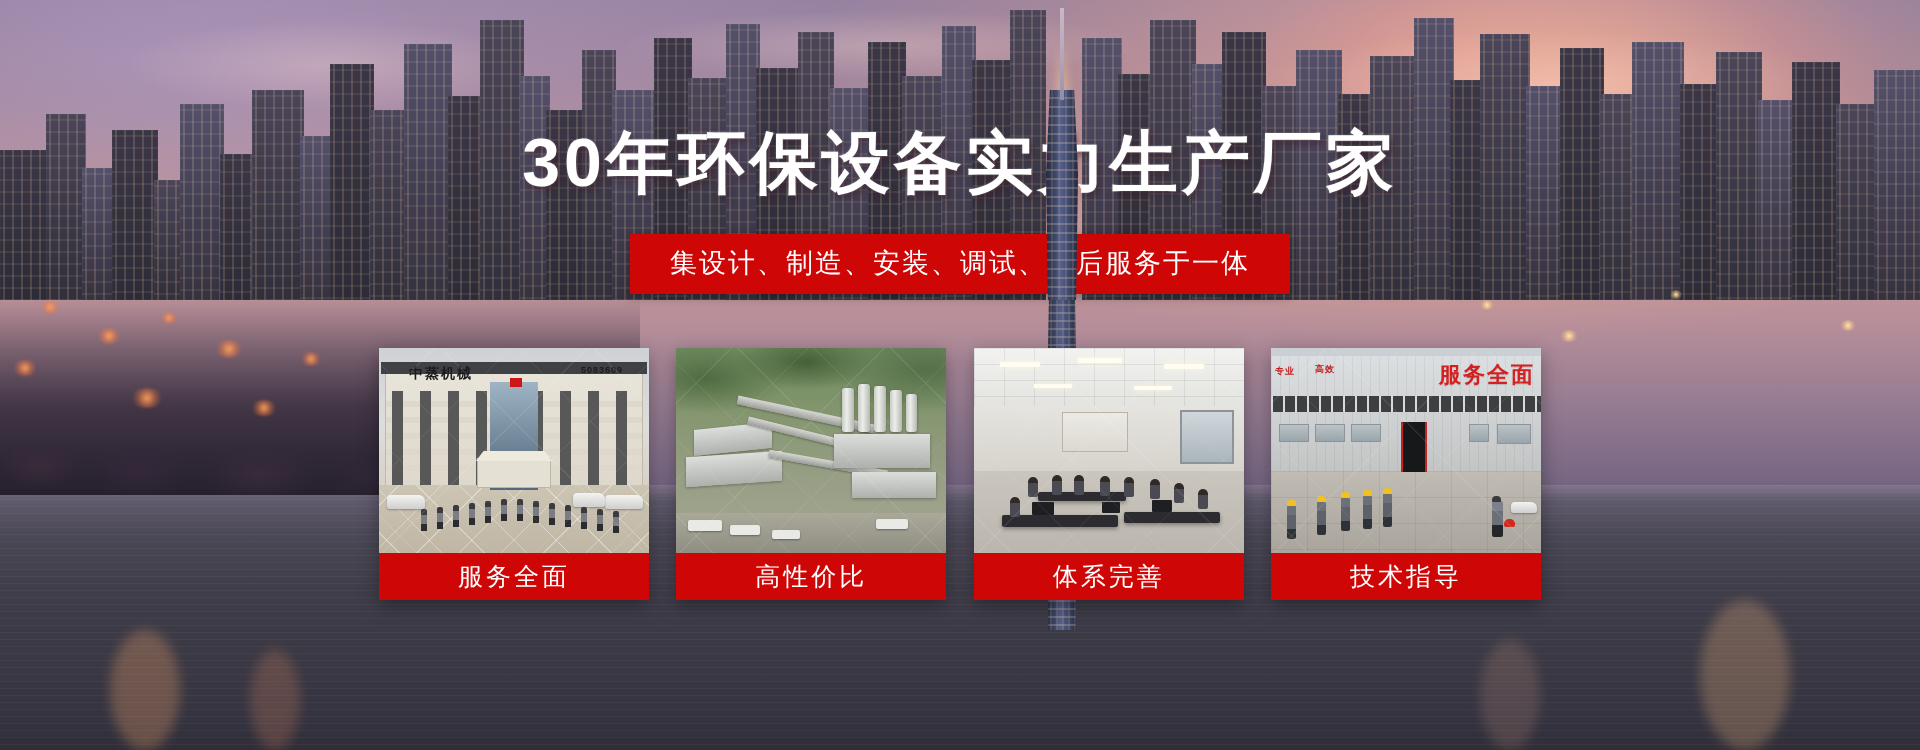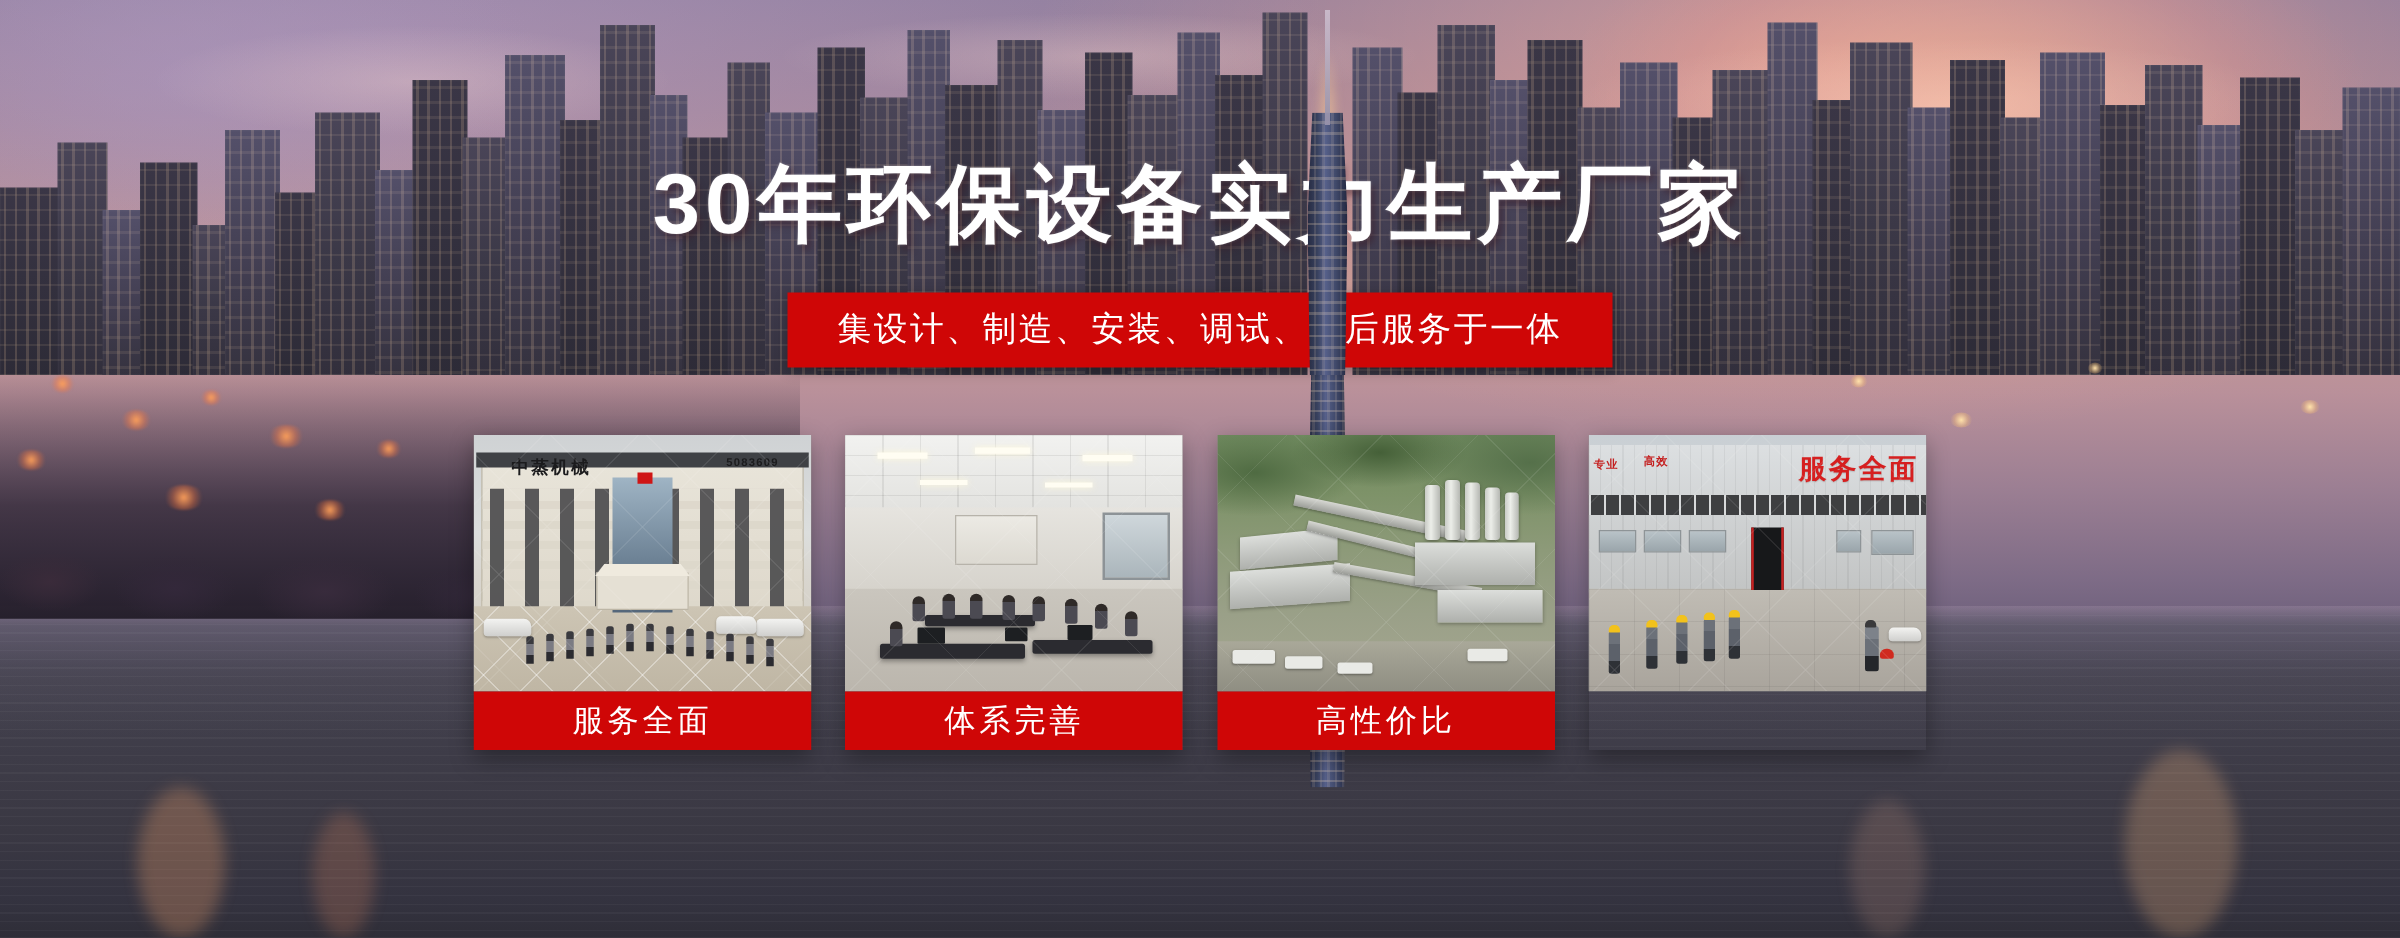--- a/index.html
+++ b/index.html
@@ -545,20 +545,48 @@
           <div class="person" style="left:234px;bottom:20px;"></div>
           <div class="watermark"></div>
         </div>
         <div class="card-caption">
           <span>服务全面</span>
         </div>
       </div>
 
       <div class="card">
         <div class="card-photo">
+          <div class="c2-bg"></div>
+          <div class="c2-field"></div>
+          <div class="c2-shed" style="left:18px;top:78px;width:78px;height:26px;transform:skewY(-6deg);"></div>
+          <div class="c2-shed" style="left:10px;top:106px;width:96px;height:30px;transform:skewY(-4deg);"></div>
+          <div class="c2-belt" style="left:60px;top:62px;width:140px;height:9px;transform:rotate(12deg);"></div>
+          <div class="c2-belt" style="left:70px;top:84px;width:130px;height:8px;transform:rotate(14deg);"></div>
+          <div class="c2-belt" style="left:92px;top:112px;width:120px;height:8px;transform:rotate(10deg);"></div>
+          <div class="c2-silo" style="left:166px;top:40px;width:12px;height:44px;"></div>
+          <div class="c2-silo" style="left:182px;top:36px;width:12px;height:48px;"></div>
+          <div class="c2-silo" style="left:198px;top:38px;width:12px;height:46px;"></div>
+          <div class="c2-silo" style="left:214px;top:42px;width:12px;height:42px;"></div>
+          <div class="c2-silo" style="left:230px;top:46px;width:11px;height:38px;"></div>
+          <div class="c2-shed" style="left:158px;top:86px;width:96px;height:34px;"></div>
+          <div class="c2-shed" style="left:176px;top:124px;width:84px;height:26px;"></div>
+          <div class="c2-road"></div>
+          <div class="c2-truck" style="left:12px;bottom:22px;width:34px;height:11px;"></div>
+          <div class="c2-truck" style="left:54px;bottom:18px;width:30px;height:10px;"></div>
+          <div class="c2-truck" style="left:96px;bottom:14px;width:28px;height:9px;"></div>
+          <div class="c2-truck" style="left:200px;bottom:24px;width:32px;height:10px;"></div>
+          <div class="watermark"></div>
+        </div>
+        <div class="card-caption">
+          <span>高性价比</span>
+        </div>
+      </div>
+
+      <div class="card">
+        <div class="card-photo">
           <div class="c3-bg"></div>
           <div class="c3-ceil"></div>
           <div class="c3-lamp" style="left:26px;top:14px;width:40px;height:5px;"></div>
           <div class="c3-lamp" style="left:104px;top:10px;width:44px;height:5px;"></div>
           <div class="c3-lamp" style="left:190px;top:16px;width:40px;height:5px;"></div>
           <div class="c3-lamp" style="left:60px;top:36px;width:38px;height:4px;"></div>
           <div class="c3-lamp" style="left:160px;top:38px;width:38px;height:4px;"></div>
           <div class="c3-wall"></div>
           <div class="c3-board"></div>
           <div class="c3-window"></div>
@@ -580,48 +608,20 @@
           <div class="c3-person" style="left:224px;bottom:44px;"></div>
           <div class="watermark"></div>
         </div>
         <div class="card-caption">
           <span>体系完善</span>
         </div>
       </div>
 
       <div class="card">
         <div class="card-photo">
-          <div class="c2-bg"></div>
-          <div class="c2-field"></div>
-          <div class="c2-shed" style="left:18px;top:78px;width:78px;height:26px;transform:skewY(-6deg);"></div>
-          <div class="c2-shed" style="left:10px;top:106px;width:96px;height:30px;transform:skewY(-4deg);"></div>
-          <div class="c2-belt" style="left:60px;top:62px;width:140px;height:9px;transform:rotate(12deg);"></div>
-          <div class="c2-belt" style="left:70px;top:84px;width:130px;height:8px;transform:rotate(14deg);"></div>
-          <div class="c2-belt" style="left:92px;top:112px;width:120px;height:8px;transform:rotate(10deg);"></div>
-          <div class="c2-silo" style="left:166px;top:40px;width:12px;height:44px;"></div>
-          <div class="c2-silo" style="left:182px;top:36px;width:12px;height:48px;"></div>
-          <div class="c2-silo" style="left:198px;top:38px;width:12px;height:46px;"></div>
-          <div class="c2-silo" style="left:214px;top:42px;width:12px;height:42px;"></div>
-          <div class="c2-silo" style="left:230px;top:46px;width:11px;height:38px;"></div>
-          <div class="c2-shed" style="left:158px;top:86px;width:96px;height:34px;"></div>
-          <div class="c2-shed" style="left:176px;top:124px;width:84px;height:26px;"></div>
-          <div class="c2-road"></div>
-          <div class="c2-truck" style="left:12px;bottom:22px;width:34px;height:11px;"></div>
-          <div class="c2-truck" style="left:54px;bottom:18px;width:30px;height:10px;"></div>
-          <div class="c2-truck" style="left:96px;bottom:14px;width:28px;height:9px;"></div>
-          <div class="c2-truck" style="left:200px;bottom:24px;width:32px;height:10px;"></div>
-          <div class="watermark"></div>
-        </div>
-        <div class="card-caption">
-          <span>高性价比</span>
-        </div>
-      </div>
-
-      <div class="card">
-        <div class="card-photo">
           <div class="c4-sky"></div>
           <div class="c4-wall"></div>
           <div class="c4-red1">服务全面</div>
           <div class="c4-red2">专业</div>
           <div class="c4-red3">高效</div>
           <div class="c4-strip"></div>
           <div class="c4-win" style="left:8px;top:76px;width:30px;height:18px;"></div>
           <div class="c4-win" style="left:44px;top:76px;width:30px;height:18px;"></div>
           <div class="c4-win" style="left:80px;top:76px;width:30px;height:18px;"></div>
           <div class="c4-win" style="right:10px;top:76px;width:34px;height:20px;"></div>
@@ -631,20 +631,23 @@
           <div class="worker" style="left:16px;bottom:14px;"></div>
           <div class="worker" style="left:46px;bottom:18px;"></div>
           <div class="worker" style="left:70px;bottom:22px;"></div>
           <div class="worker" style="left:92px;bottom:24px;"></div>
           <div class="worker" style="left:112px;bottom:26px;"></div>
           <div class="worker lead" style="right:38px;bottom:16px;width:11px;height:36px;"></div>
           <div class="helmet-red" style="right:26px;bottom:26px;"></div>
           <div class="c1-car" style="right:4px;bottom:40px;width:26px;height:11px;"></div>
           <div class="watermark"></div>
         </div>
+        <div class="card-caption">
+          <span>技术指导</span>
+        </div>
       </div>
 
     </div>
   </div>
 
   <div class="tower-front">
     <div class="tower-front-glow"></div>
     <div class="tower-front-body"></div>
     <div class="tower-front-spire"></div>
   </div>

